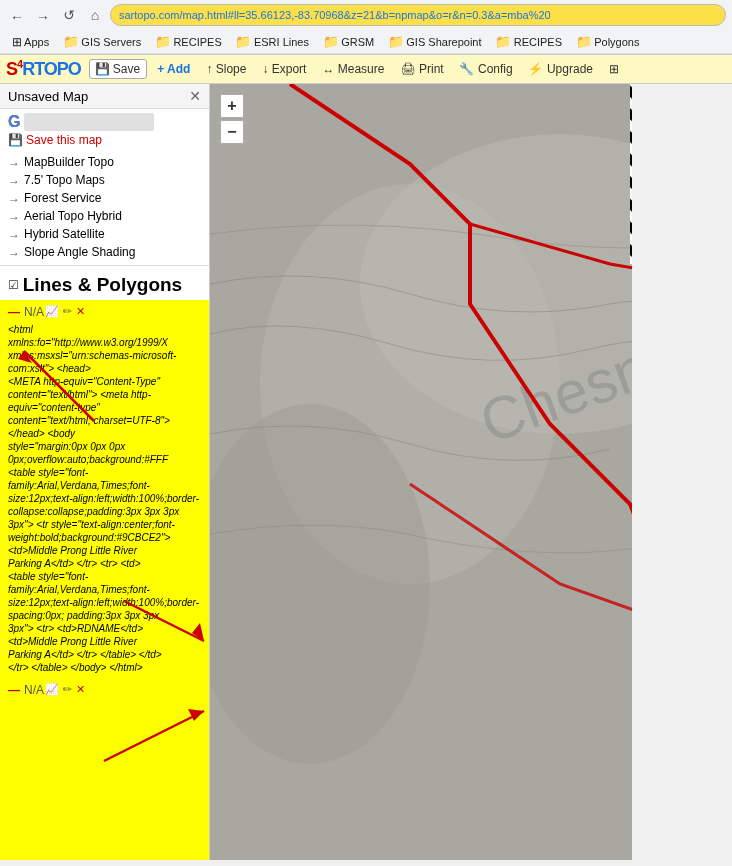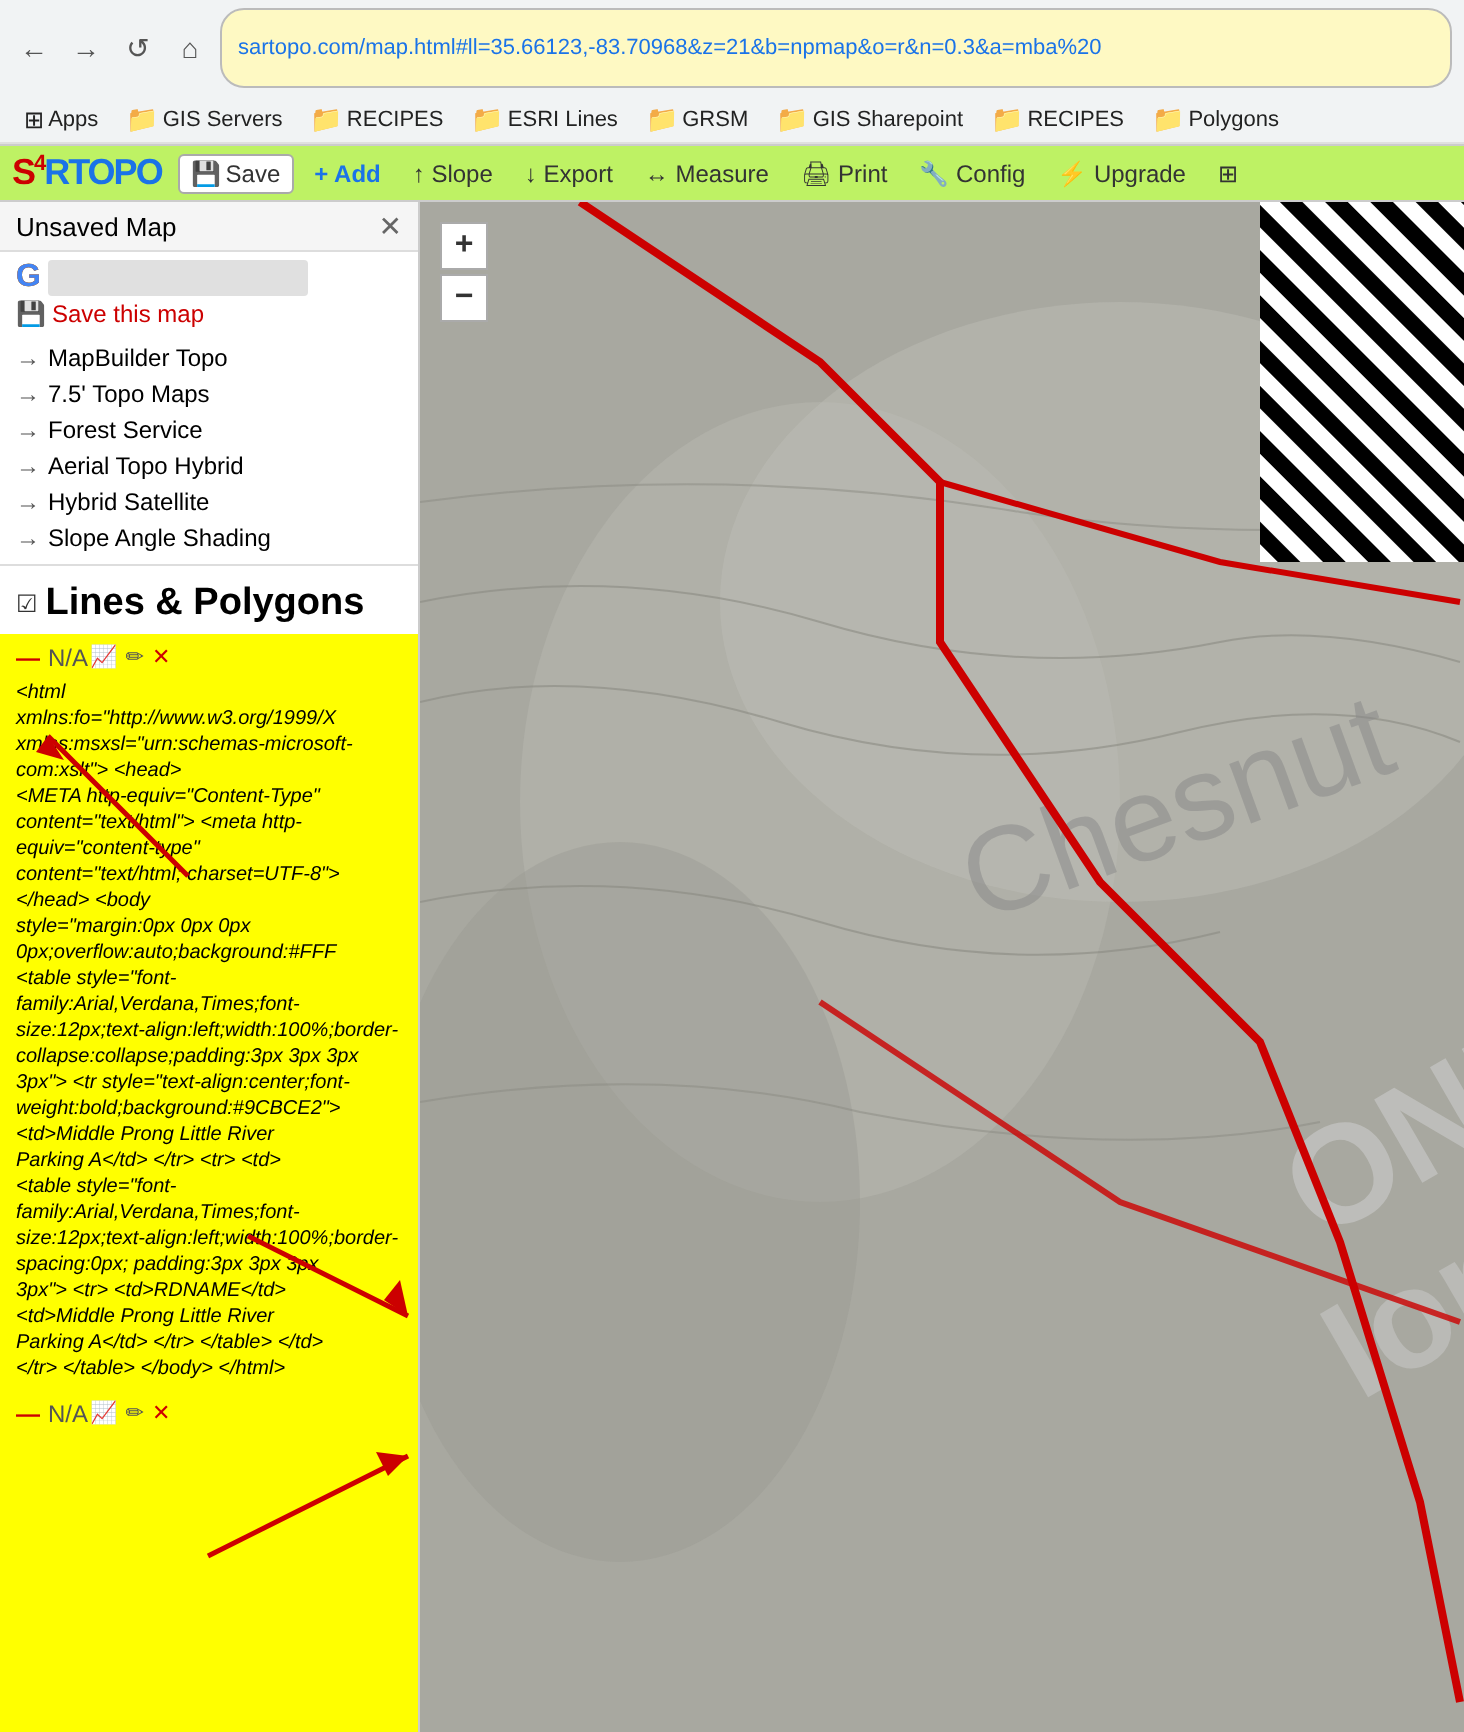--- a/index.html
+++ b/index.html
@@ -2,34 +2,34 @@
 <html><head>
   <meta charset="utf-8">
   <style>
     * { margin: 0; padding: 0; box-sizing: border-box; }
     body { font-family: Arial, sans-serif; font-size: 12px; background: #f0f0f0; width: 732px; height: 866px; overflow: hidden; }
 
     
     .browser-bar { background: #f1f3f4; border-bottom: 1px solid #ccc; }
     .nav-bar { display: flex; align-items: center; padding: 4px 6px; gap: 4px; background: #f1f3f4; }
     .nav-btn { width: 22px; height: 22px; background: none; border: none; cursor: pointer; display: flex; align-items: center; justify-content: center; font-size: 14px; color: #555; }
-    .address-bar { flex: 1; height: 40px; border: 1px solid #bbb; border-radius: 12px; padding: 0 8px; font-size: 11px; background: #fef9c3; color: #1a73e8; }
+    .address-bar { flex: 1; height: 22px; border: 1px solid #bbb; border-radius: 12px; padding: 0 8px; font-size: 11px; background: #fde047; color: #1a73e8; }
 
     .bookmarks-bar { display: flex; align-items: center; padding: 2px 6px; gap: 2px; background: #f1f3f4; border-bottom: 1px solid #e0e0e0; flex-wrap: nowrap; overflow: hidden; }
     .bookmark-item { display: flex; align-items: center; gap: 2px; padding: 2px 6px; border-radius: 3px; cursor: pointer; white-space: nowrap; font-size: 11px; color: #222; }
     .folder-icon { color: #f9a825; font-size: 13px; }
 
     
-    .sartopo-toolbar { display: flex; align-items: center; padding: 3px 6px; gap: 4px; background: #bef264; border-bottom: 1px solid #ccc; }
+    .sartopo-toolbar { display: flex; align-items: center; padding: 3px 6px; gap: 4px; background: #fef9c3; border-bottom: 1px solid #ccc; }
     .sartopo-logo { font-size: 16px; font-weight: bold; color: #cc0000; margin-right: 4px; }
     .toolbar-btn { display: flex; align-items: center; gap: 2px; padding: 2px 6px; border-radius: 3px; cursor: pointer; font-size: 12px; color: #333; white-space: nowrap; }
     .toolbar-save { background: #fff; border: 1px solid #aaa; }
 
     
-    .main-layout { display: flex; width: 732px; height: calc(866px - 90px); }
+    .main-layout { display: flex; width: 632px; height: calc(866px - 90px); }
 
     
     .sidebar { width: 210px; min-width: 210px; background: white; border-right: 1px solid #ccc; overflow-y: auto; display: flex; flex-direction: column; }
     .unsaved-map-bar { display: flex; align-items: center; justify-content: space-between; padding: 4px 8px; background: #f5f5f5; border-bottom: 1px solid #ddd; }
     .unsaved-map-title { font-size: 13px; font-weight: normal; }
     .close-btn { cursor: pointer; color: #666; font-size: 14px; }
 
     .google-signin { padding: 4px 8px; }
     .google-bar { display: flex; align-items: center; gap: 4px; }
     .google-g { font-size: 16px; font-weight: bold; background: linear-gradient(#4285f4, #4285f4) 0 0/25% 100%,

